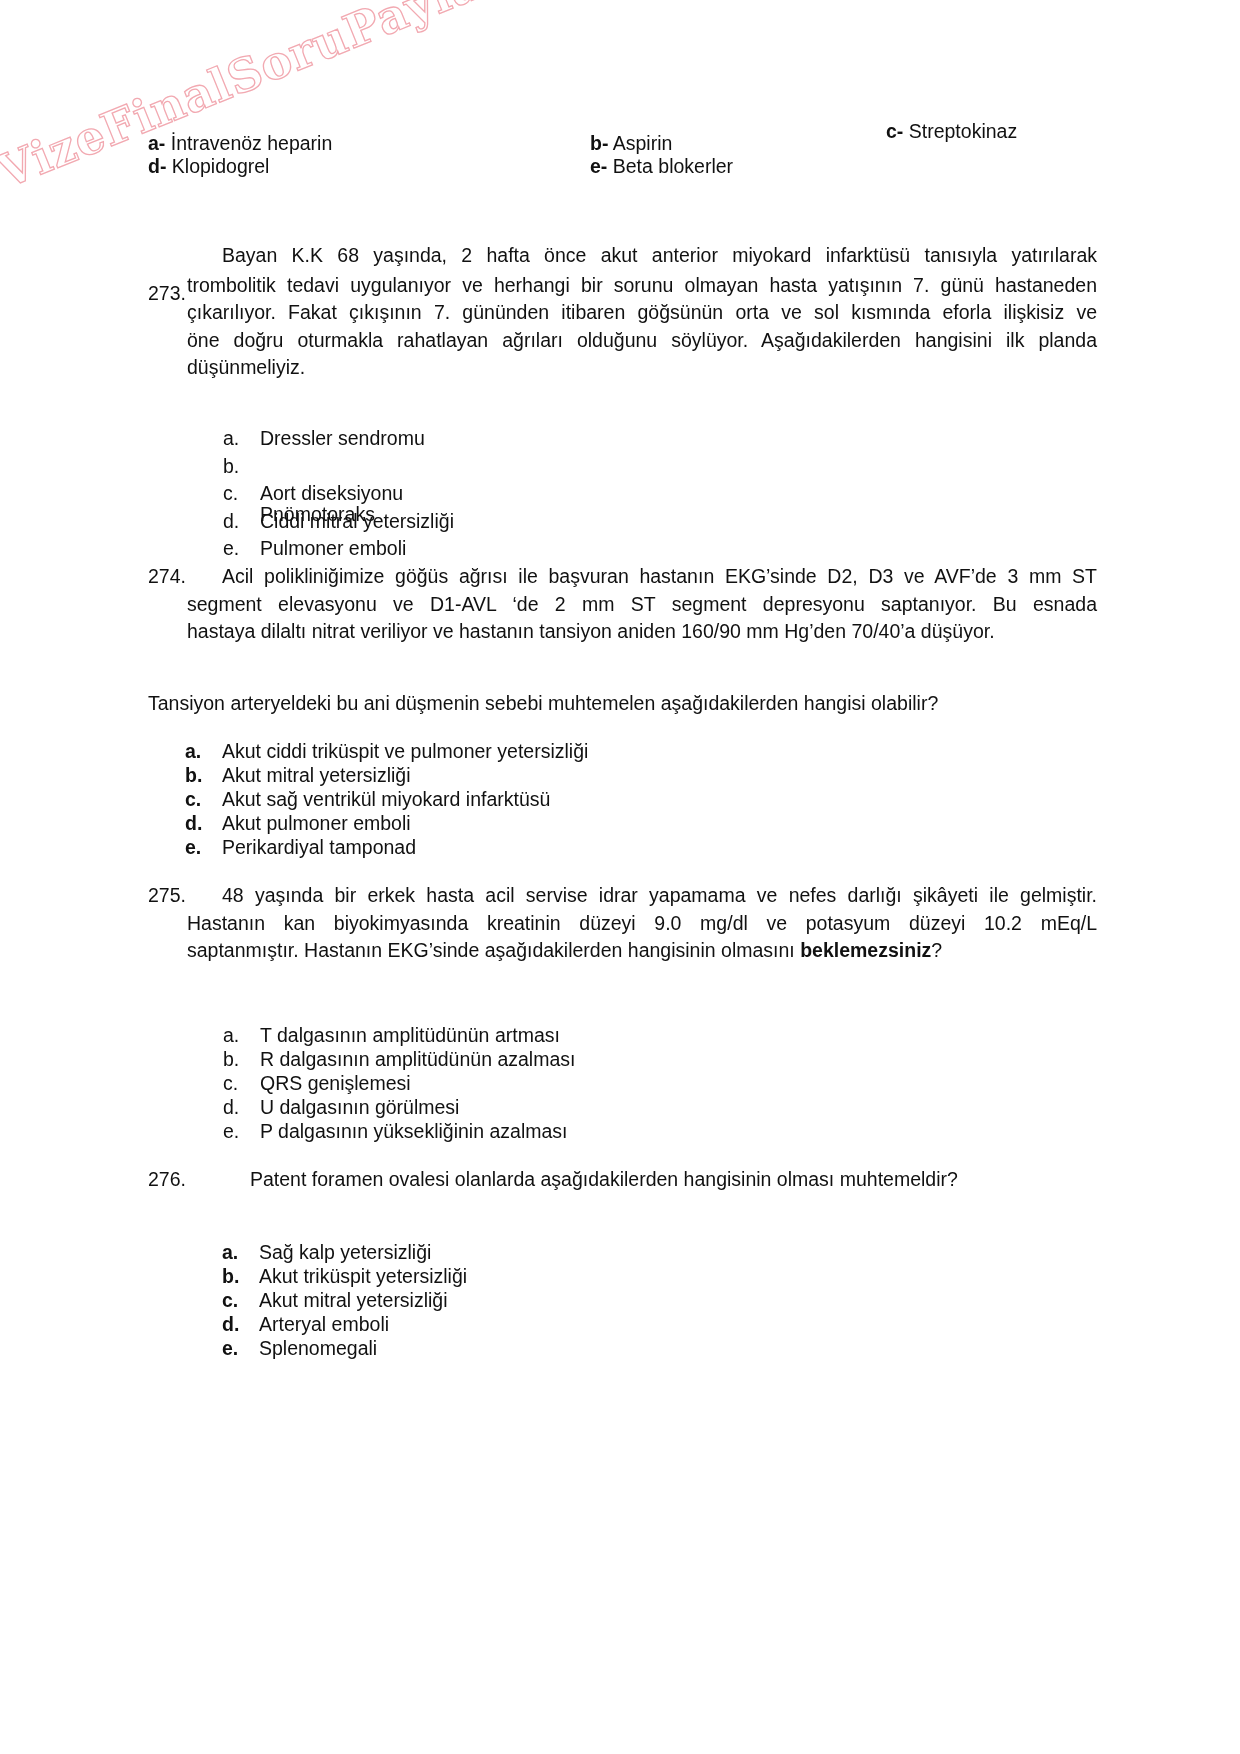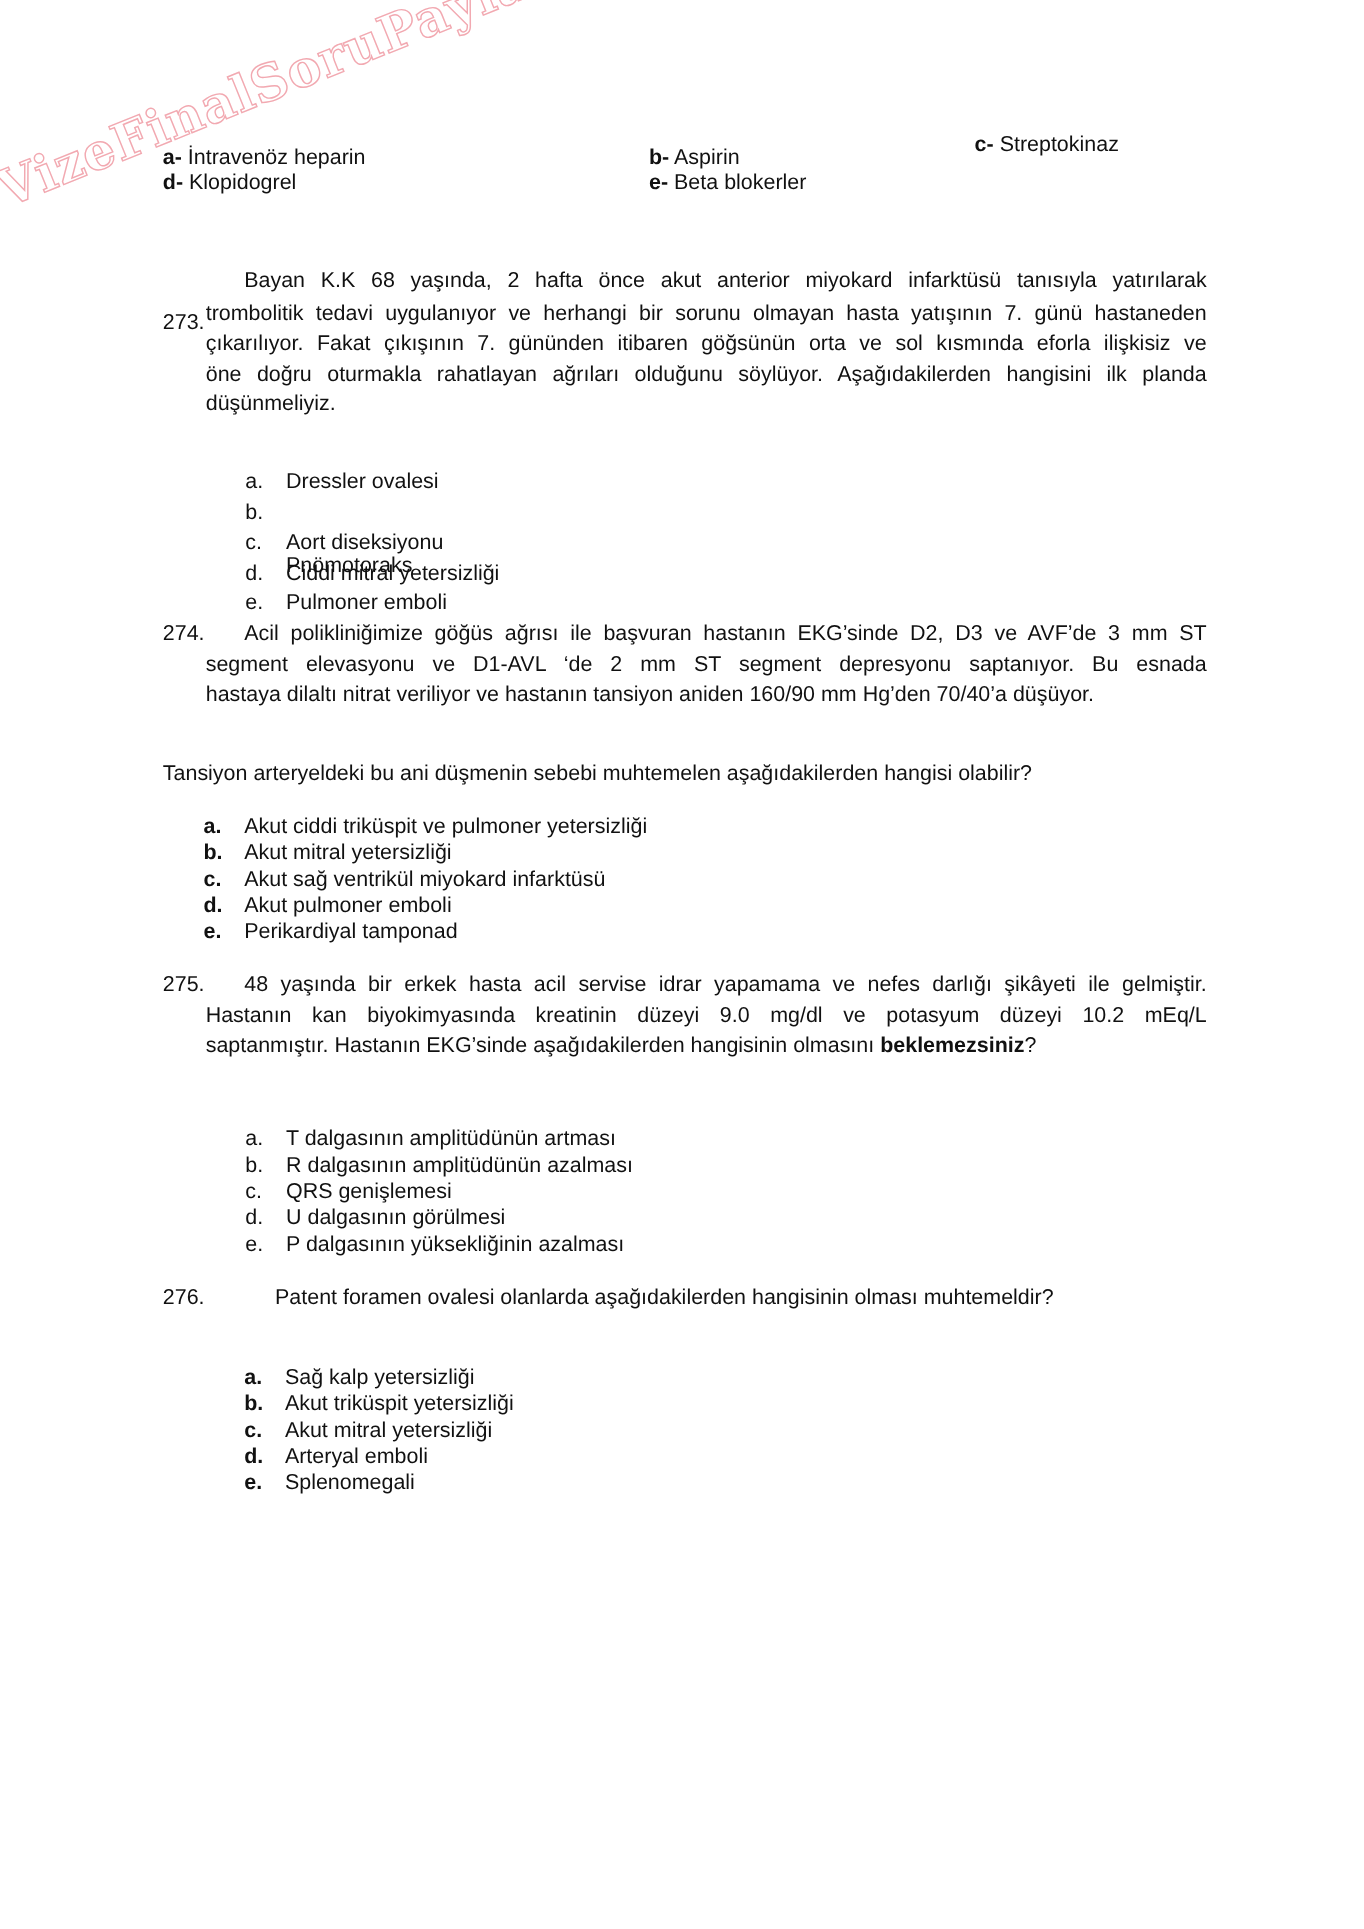--- a/index.html
+++ b/index.html
@@ -28,21 +28,21 @@
 </div>
 
 <div>
   <div class="abs" style="left:148px; top:246px;margin-top:36px;">273.</div>
   <div class="line" style="left:222px; width:875px; top:244px;">Bayan K.K 68 yaşında, 2 hafta önce akut anterior miyokard infarktüsü tanısıyla yatırılarak</div>
   <div class="line" style="top:274px;">trombolitik tedavi uygulanıyor ve herhangi bir sorunu olmayan hasta yatışının 7. günü hastaneden</div>
   <div class="line" style="top:301px;">çıkarılıyor. Fakat çıkışının 7. gününden itibaren göğsünün orta ve sol kısmında eforla ilişkisiz ve</div>
   <div class="line" style="top:329px;">öne doğru oturmakla rahatlayan ağrıları olduğunu söylüyor. Aşağıdakilerden hangisini ilk planda</div>
   <div class="line last" style="top:356px;">düşünmeliyiz.</div>
 
-  <div class="abs" style="left:223px; top:427px;"><span>a.</span><span style="position:absolute; left:37px;">Dressler ovalesi</span></div>
+  <div class="abs" style="left:223px; top:427px;"><span>a.</span><span style="position:absolute; left:37px;">Dressler sendromu</span></div>
   <div class="abs" style="left:223px; top:455px;"><span>b.</span><span style="position:absolute; left:37px;margin-top:48px;">Pnömotoraks</span></div>
   <div class="abs" style="left:223px; top:482px;"><span>c.</span><span style="position:absolute; left:37px;">Aort diseksiyonu</span></div>
   <div class="abs" style="left:223px; top:510px;"><span>d.</span><span style="position:absolute; left:37px;">Ciddi mitral yetersizliği</span></div>
   <div class="abs" style="left:223px; top:537px;"><span>e.</span><span style="position:absolute; left:37px;">Pulmoner emboli</span></div>
 </div>
 
 <div>
   <div class="abs" style="left:148px; top:565px;">274.</div>
   <div class="line" style="left:222px; width:875px; top:565px;">Acil polikliniğimize göğüs ağrısı ile başvuran hastanın EKG’sinde D2, D3 ve AVF’de 3 mm ST</div>
   <div class="line" style="top:593px;">segment elevasyonu ve D1-AVL ‘de 2 mm ST segment depresyonu saptanıyor. Bu esnada</div>

